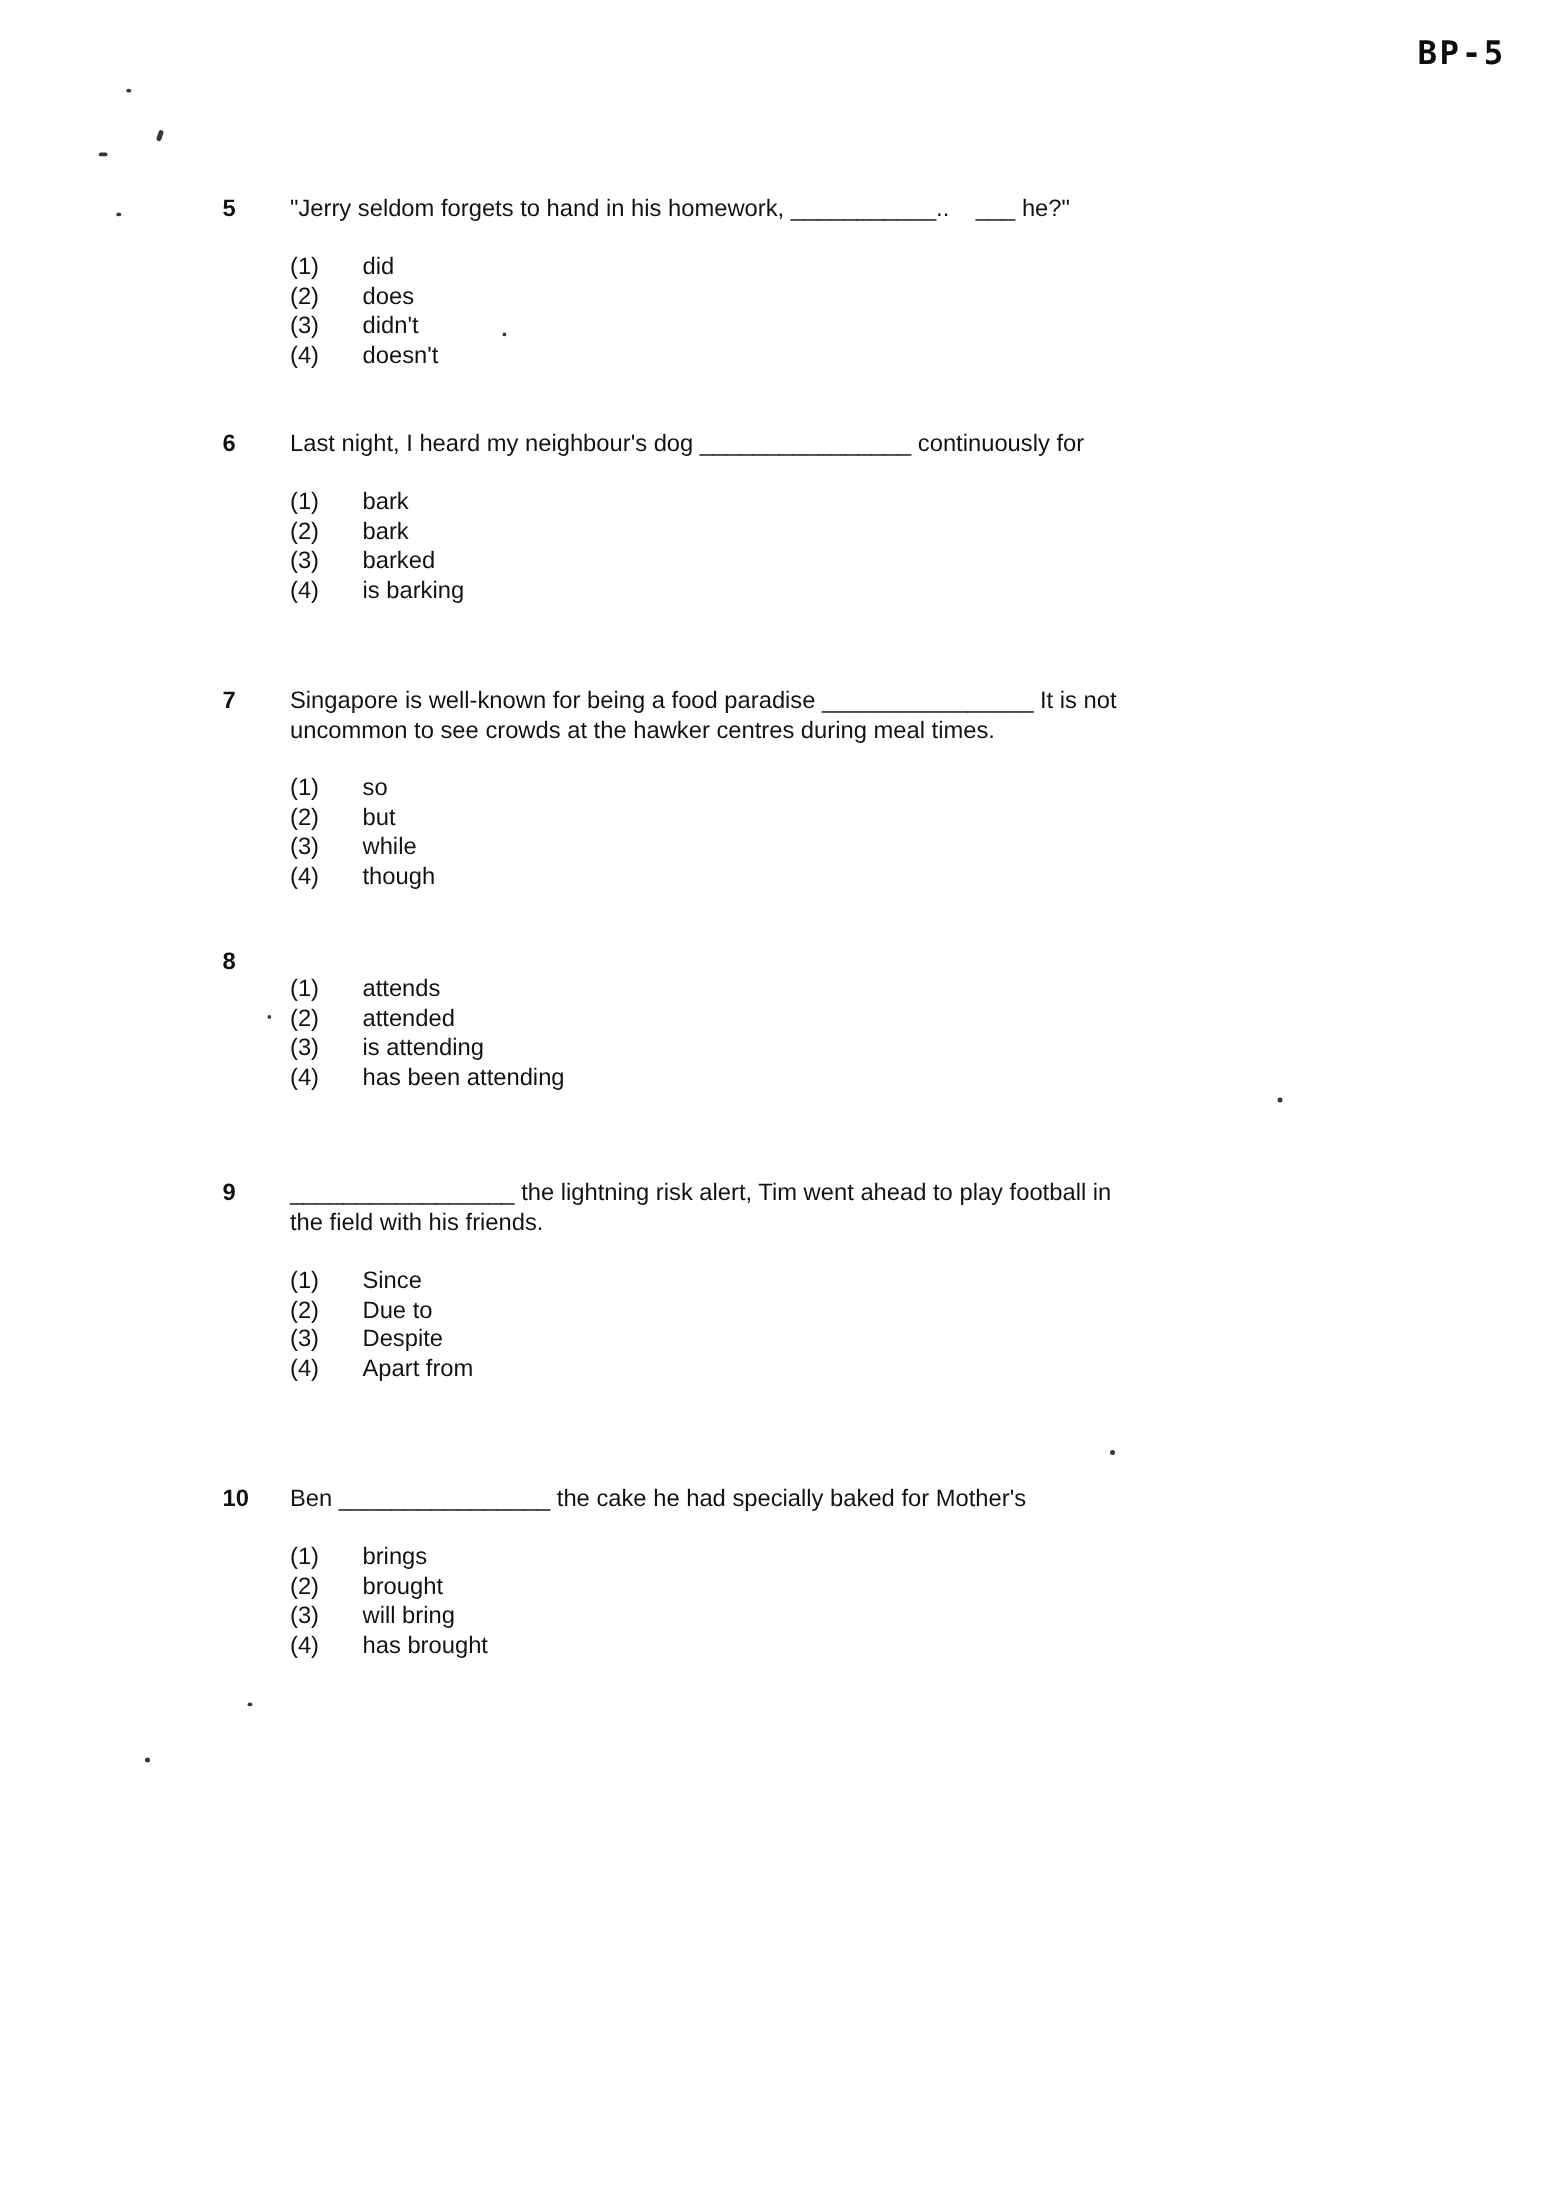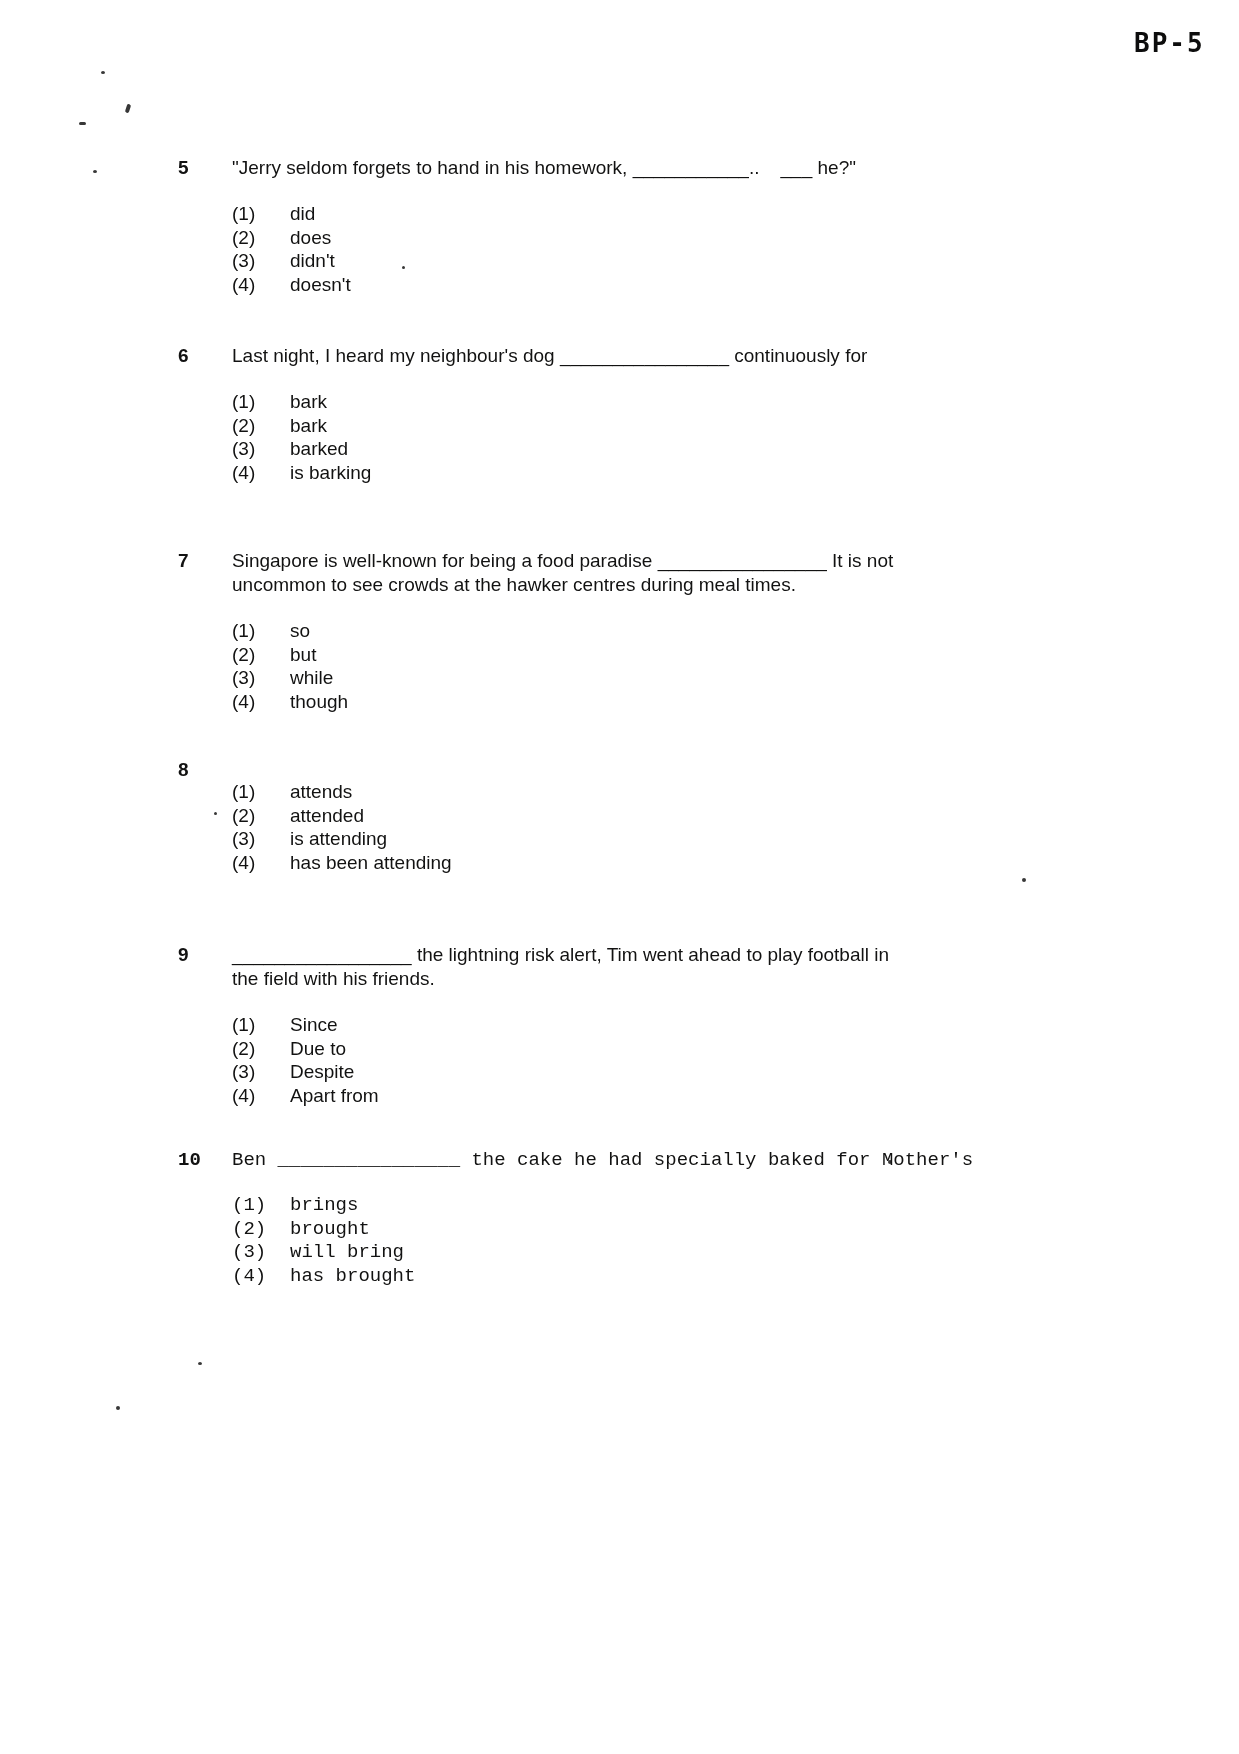--- a/index.html
+++ b/index.html
@@ -225,21 +225,21 @@
           <div class="opt-label">Despite</div>
         </div>
         <div class="option">
           <div class="opt-num">(4)</div>
           <div class="opt-label">Apart from</div>
         </div>
       </div>
     </div>
   </div>
 
-  <div class="question" style="top:1148px;font-family:Liberation Mono, monospace;">
+  <div class="question" style="top:1188px;">
     <div class="qnum">10</div>
     <div class="qbody">
       <div class="stem-line">Ben ________________ the cake he had specially baked for Mother's</div>
       <div class="options">
         <div class="option">
           <div class="opt-num">(1)</div>
           <div class="opt-label">brings</div>
         </div>
         <div class="option">
           <div class="opt-num">(2)</div>

